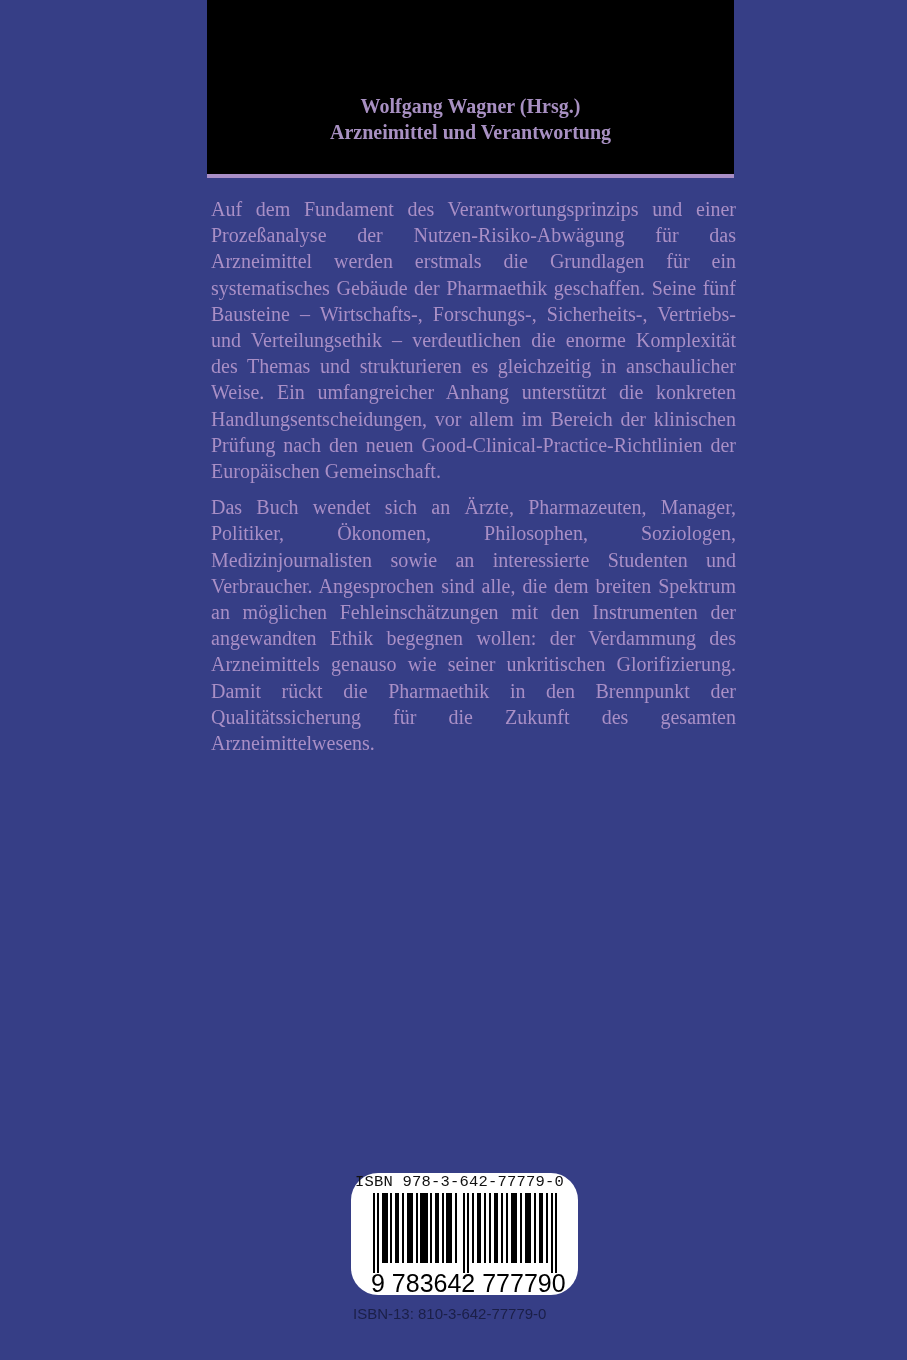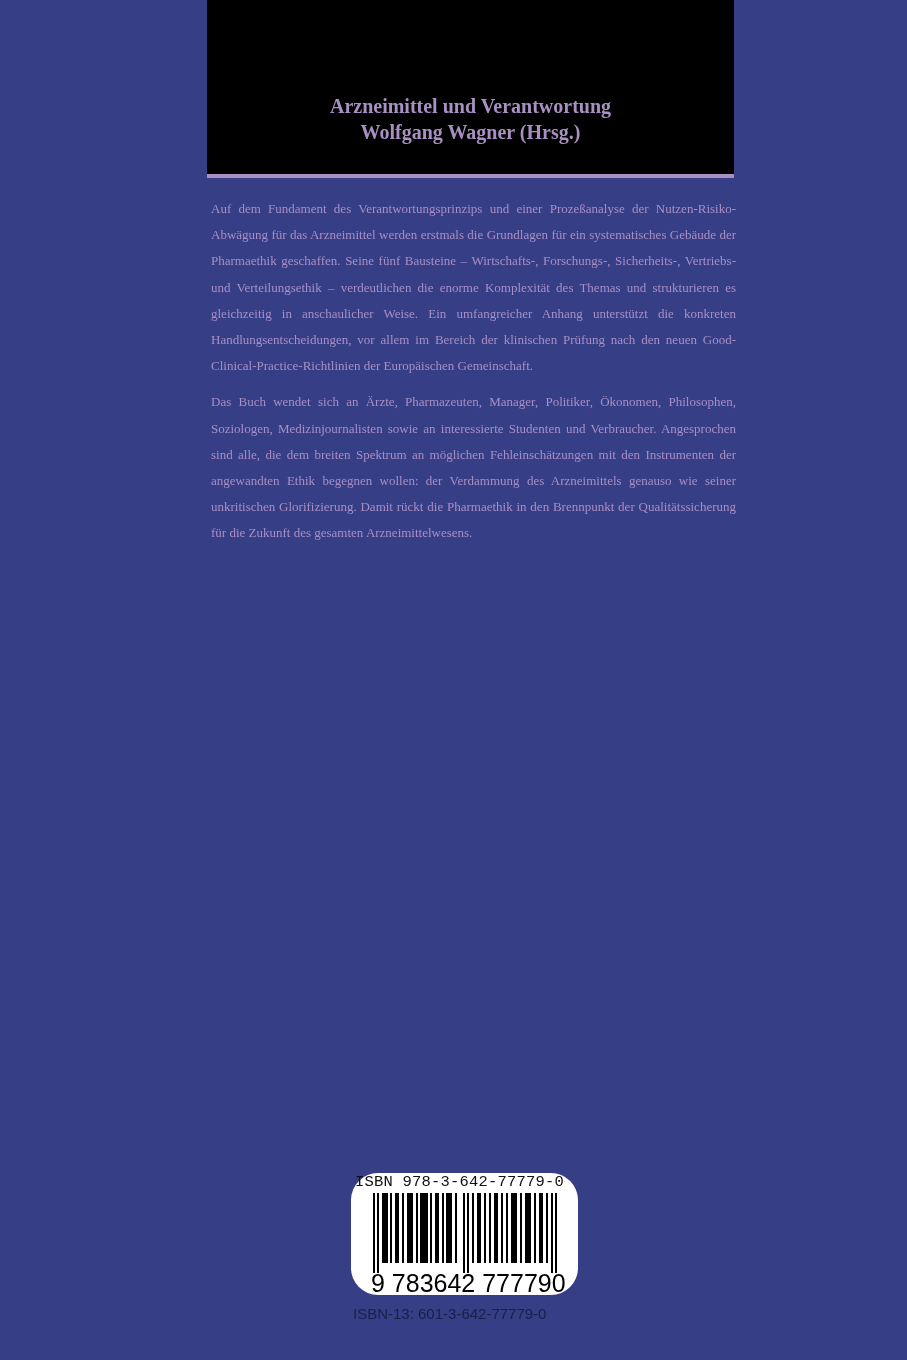--- a/index.html
+++ b/index.html
@@ -29,21 +29,21 @@
     color: #a890c2;
     font-weight: bold;
     font-size: 20px;
     line-height: 26px;
   }
   .blurb {
     position: absolute;
     left: 211px; top: 196px;
     width: 525px;
     color: #a98fc6;
-    font-size: 13px;
+    font-size: 20px;
     line-height: 26.2px;
     text-align: justify;
     hyphens: manual;
   }
   .blurb p { margin: 0 0 10px 0; }
   .barcode-box {
     position: absolute;
     left: 351px; top: 1173px;
     width: 227px; height: 122px;
     background: #ffffff;
@@ -79,22 +79,22 @@
     font-size: 15px;
     color: #1b1f48;
     white-space: nowrap;
   }
 </style>
 </head>
 <body>
 
 <div class="title-box">
   <div class="title-text">
+    <div>Wolfgang Wagner (Hrsg.)</div>
     <div>Arzneimittel und Verantwortung</div>
-    <div>Wolfgang Wagner (Hrsg.)</div>
   </div>
 </div>
 <div class="title-rule"></div>
 
 <div class="blurb">
   <p>Auf dem Fundament des Verantwortungsprinzips und einer Prozeßanalyse der Nutzen-Risiko-Abwägung für das Arzneimittel werden erstmals die Grundlagen für ein systematisches Gebäude der Pharmaethik geschaffen. Seine fünf Bausteine – Wirtschafts-, Forschungs-, Sicherheits-, Vertriebs- und Verteilungsethik – verdeutlichen die enorme Komplexität des Themas und strukturieren es gleichzeitig in anschaulicher Weise. Ein umfangreicher Anhang unterstützt die konkreten Handlungsentscheidungen, vor allem im Bereich der klinischen Prüfung nach den neuen Good-Clinical-Practice-Richtlinien der Europäischen Gemeinschaft.</p>
   <p>Das Buch wendet sich an Ärzte, Pharmazeuten, Manager, Politiker, Ökonomen, Philosophen, Soziologen, Medizinjournalisten sowie an interessierte Studenten und Verbraucher. Angesprochen sind alle, die dem breiten Spektrum an möglichen Fehleinschätzungen mit den Instrumenten der angewandten Ethik begegnen wollen: der Verdammung des Arzneimittels genauso wie seiner unkritischen Glorifizierung. Damit rückt die Pharmaethik in den Brennpunkt der Qualitätssicherung für die Zukunft des gesamten Arzneimittelwesens.</p>
 </div>
 
 <div class="barcode-box">
@@ -130,13 +130,13 @@
       <rect x="161" y="0" width="2" height="70"></rect>
       <rect x="166" y="0" width="4" height="70"></rect>
       <rect x="173" y="0" width="2" height="70"></rect>
       <rect x="178" y="0" width="2" height="80"></rect>
       <rect x="182" y="0" width="2" height="80"></rect>
     </g>
   </svg>
   <div class="isbn-digits">9 783642 777790</div>
 </div>
 
-<div class="isbn-bottom">ISBN-13: 601-3-642-77779-0</div>
+<div class="isbn-bottom">ISBN-13: 810-3-642-77779-0</div>
 
 </body></html>

